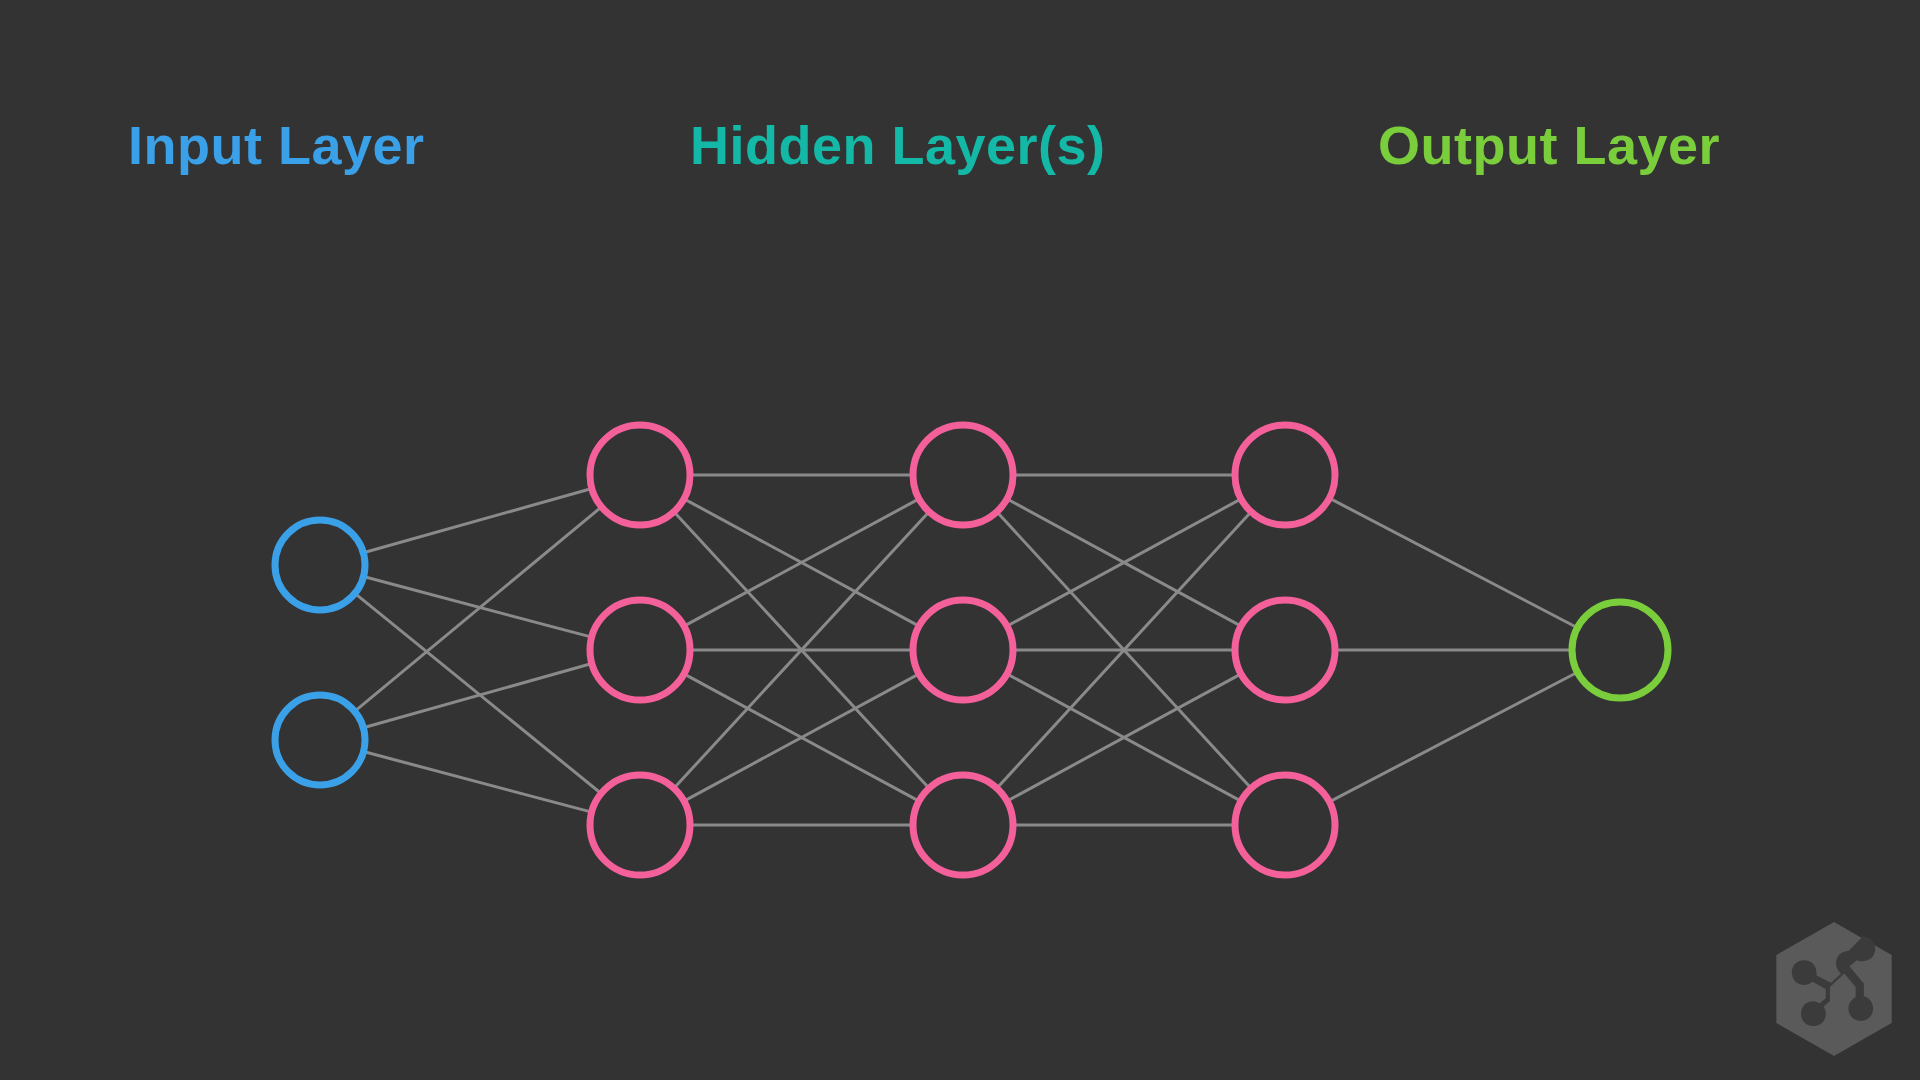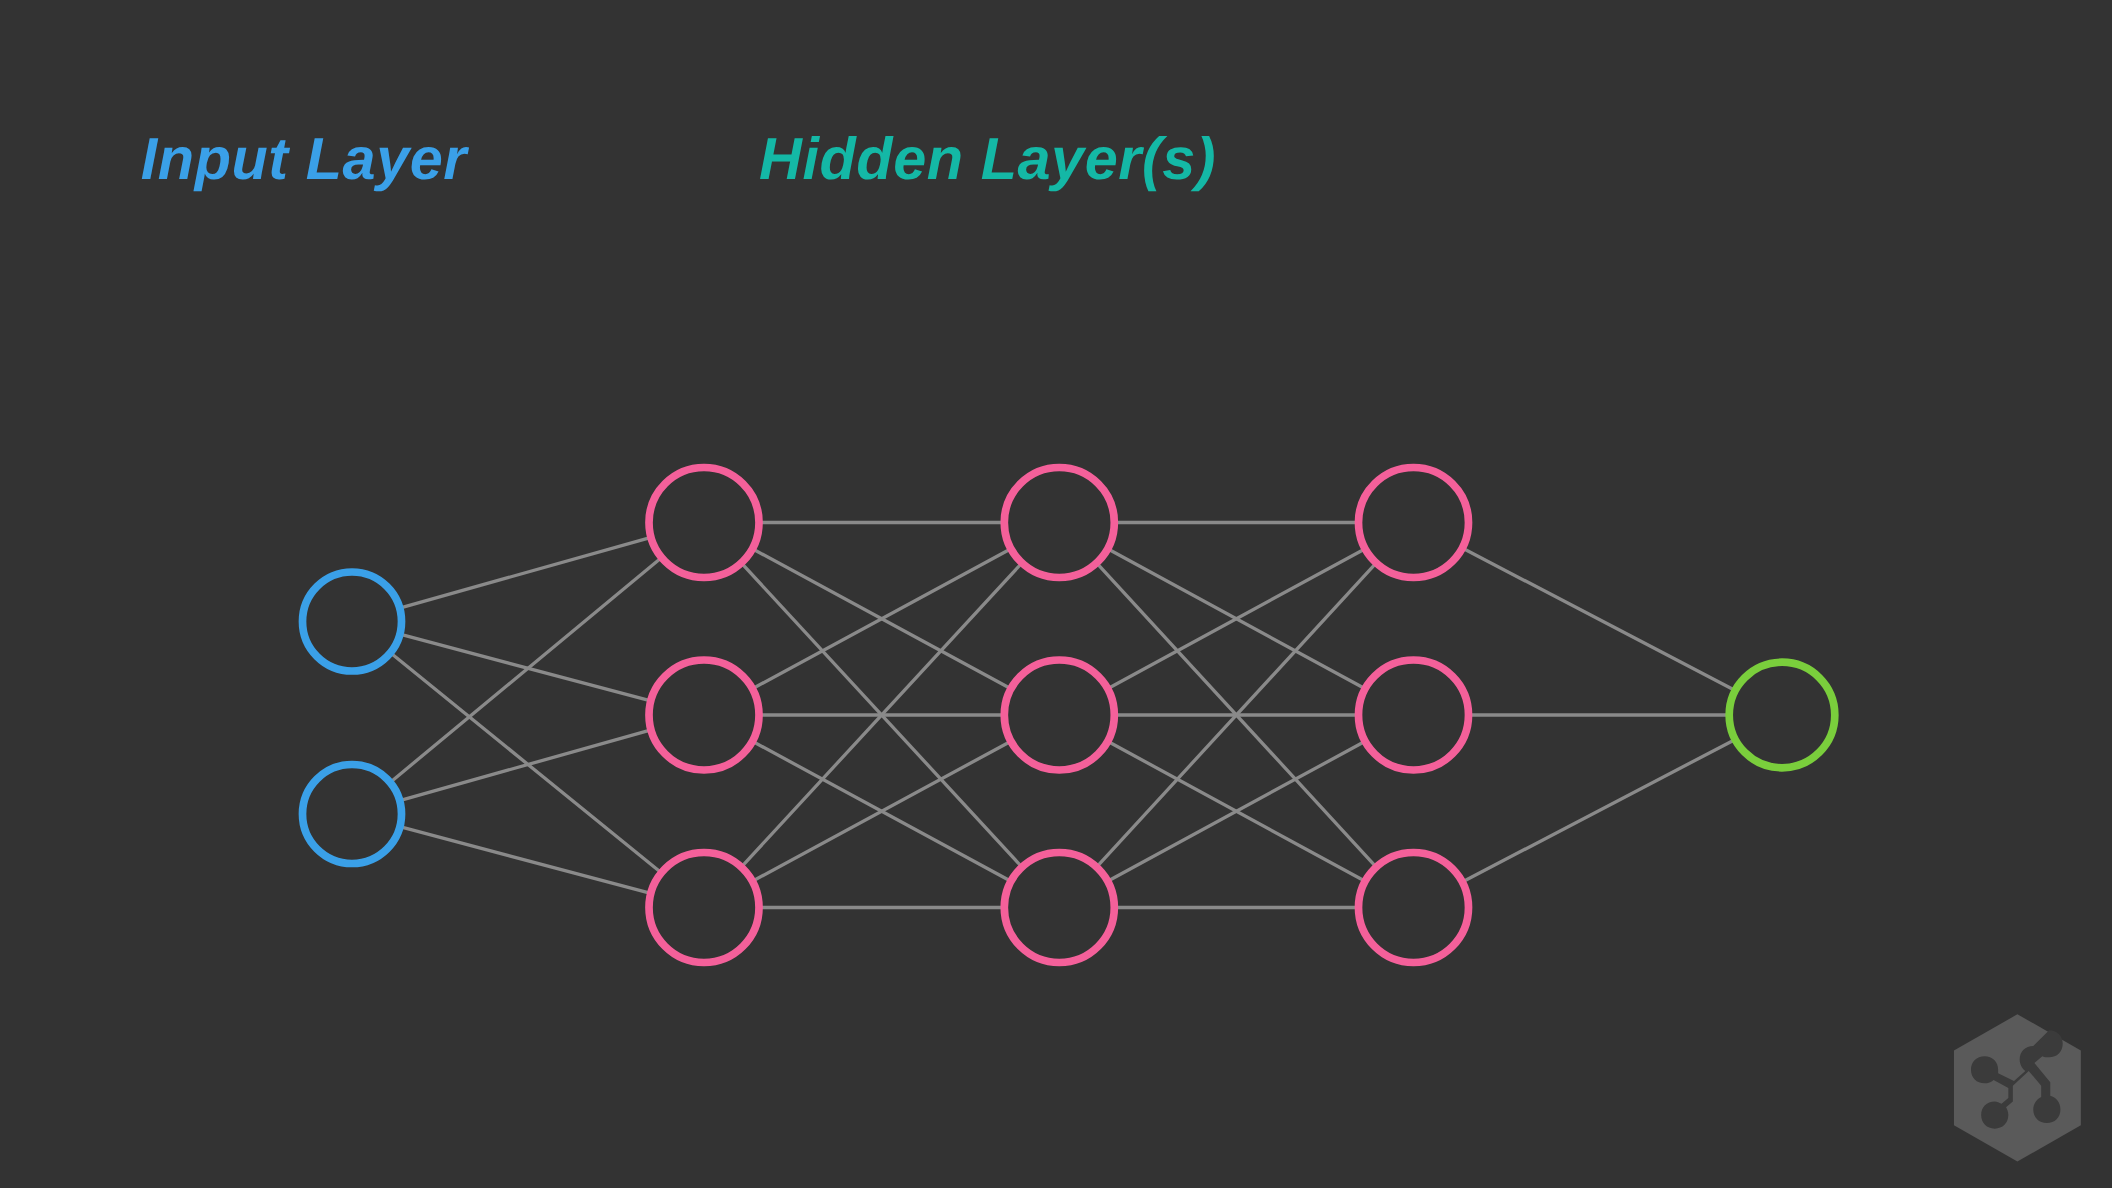--- a/index.html
+++ b/index.html
@@ -30,21 +30,20 @@
   }
   .layer-label {
     position: absolute;
     font-family: "Liberation Sans", sans-serif;
     font-weight: bold;
     font-size: 54px;
     letter-spacing: 0.5px;
     white-space: nowrap;
     line-height: 1;
     user-select: none;
-    font-style: italic;
   }
   #label-input  { left: 128px;  top: 118px; }
   #label-hidden { left: 690px;  top: 118px; }
   #label-output { left: 1378px; top: 118px; }
   #watermark {
     position: absolute;
     left: 1772px;
     top: 920px;
     width: 124px;
     height: 138px;
@@ -98,20 +97,21 @@
         <circle cx="1285" cy="650" r="50" fill="none" stroke="#f4609a" stroke-width="7"></circle>
         <circle cx="1285" cy="825" r="50" fill="none" stroke="#f4609a" stroke-width="7"></circle>
         <circle cx="1620" cy="650" r="48" fill="none" stroke="#7ace3c" stroke-width="7"></circle>
       </g>
   </svg>
 
   <div class="layer-label" id="label-input" style="color: rgb(58, 160, 232);">Input Layer</div>
 
   <div class="layer-label" id="label-hidden" style="color: #14b8a6;">Hidden Layer(s)</div>
 
+  <div class="layer-label" id="label-output" style="color: rgb(122, 206, 60);">Output Layer</div>
 
   <svg id="watermark" viewBox="0 0 120 134">
     <path d="M60 2 L116 34 L116 100 L60 132 L4 100 L4 34 Z" fill="#5a5a5a"></path>
     <path d="M74 30 c-7 0 -12 5 -12 12 c0 4 2 8 5 10 l-10 9 l-14 -7
              c0 -1 0 -2 0 -3 c0 -7 -5 -12 -12 -12 c-7 0 -12 5 -12 12
              c0 7 5 12 12 12 c3 0 6 -1 8 -3 l13 7 l0 9 l-6 5
              c-2 -1 -4 -2 -6 -2 c-7 0 -12 5 -12 12 c0 7 5 12 12 12
              c7 0 12 -5 12 -12 c0 -3 -1 -5 -2 -7 l6 -5 l0 -14 l14 -13
              l11 13 l0 10 c-4 2 -7 6 -7 11 c0 7 5 12 12 12 c7 0 12 -5 12 -12
              c0 -6 -4 -11 -9 -12 l0 -12 l-14 -17 l7 -6 c2 1 4 1 6 1

